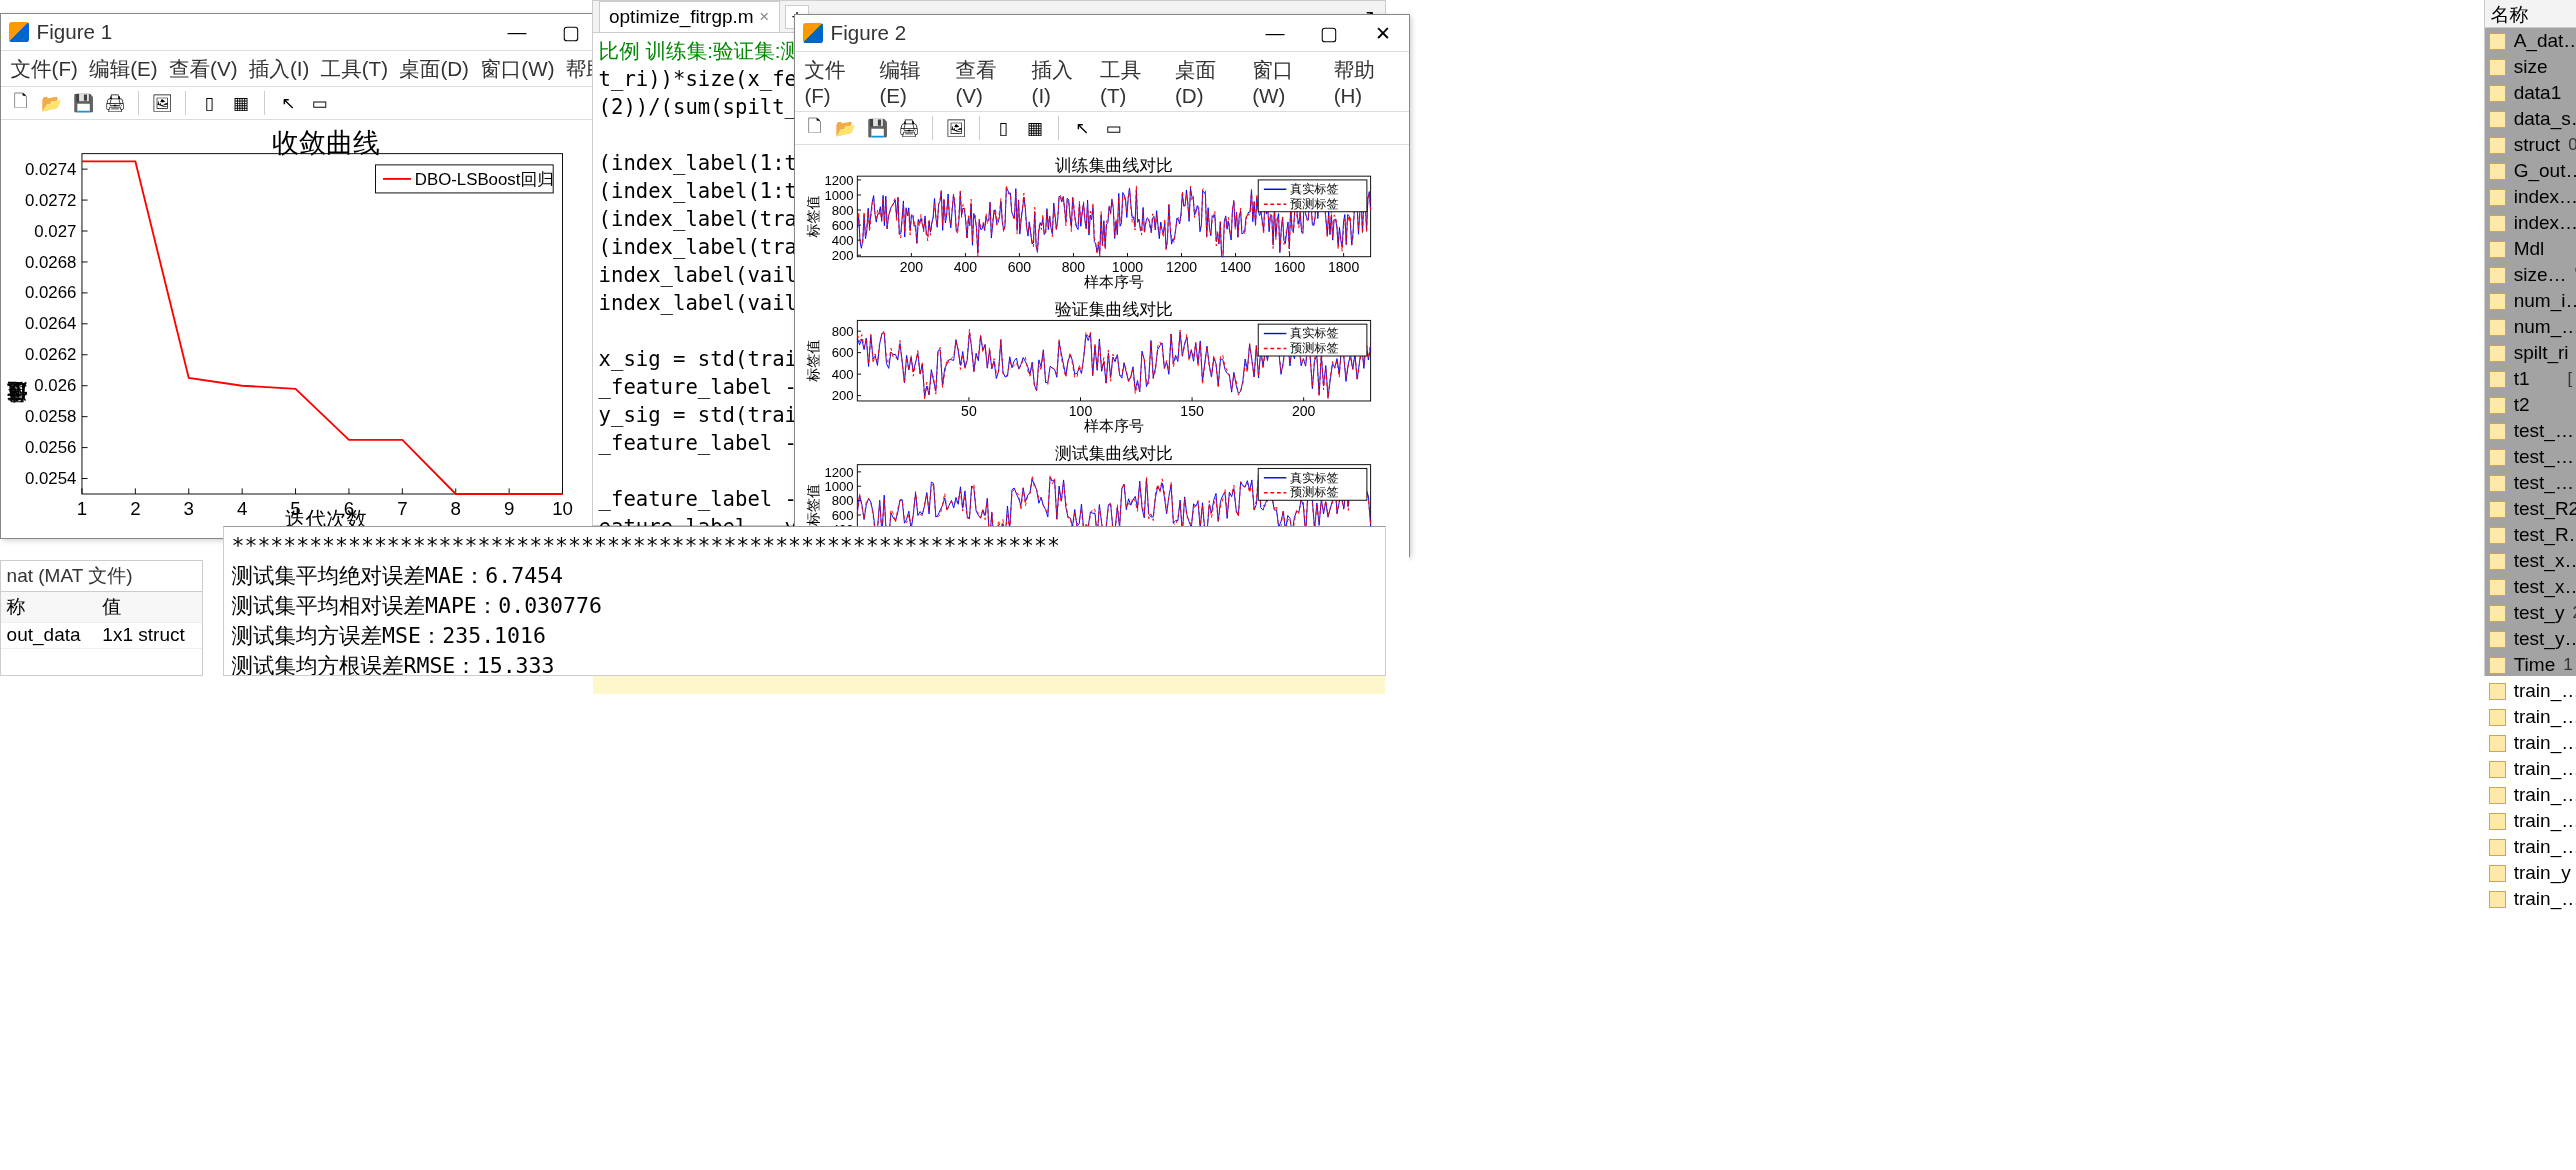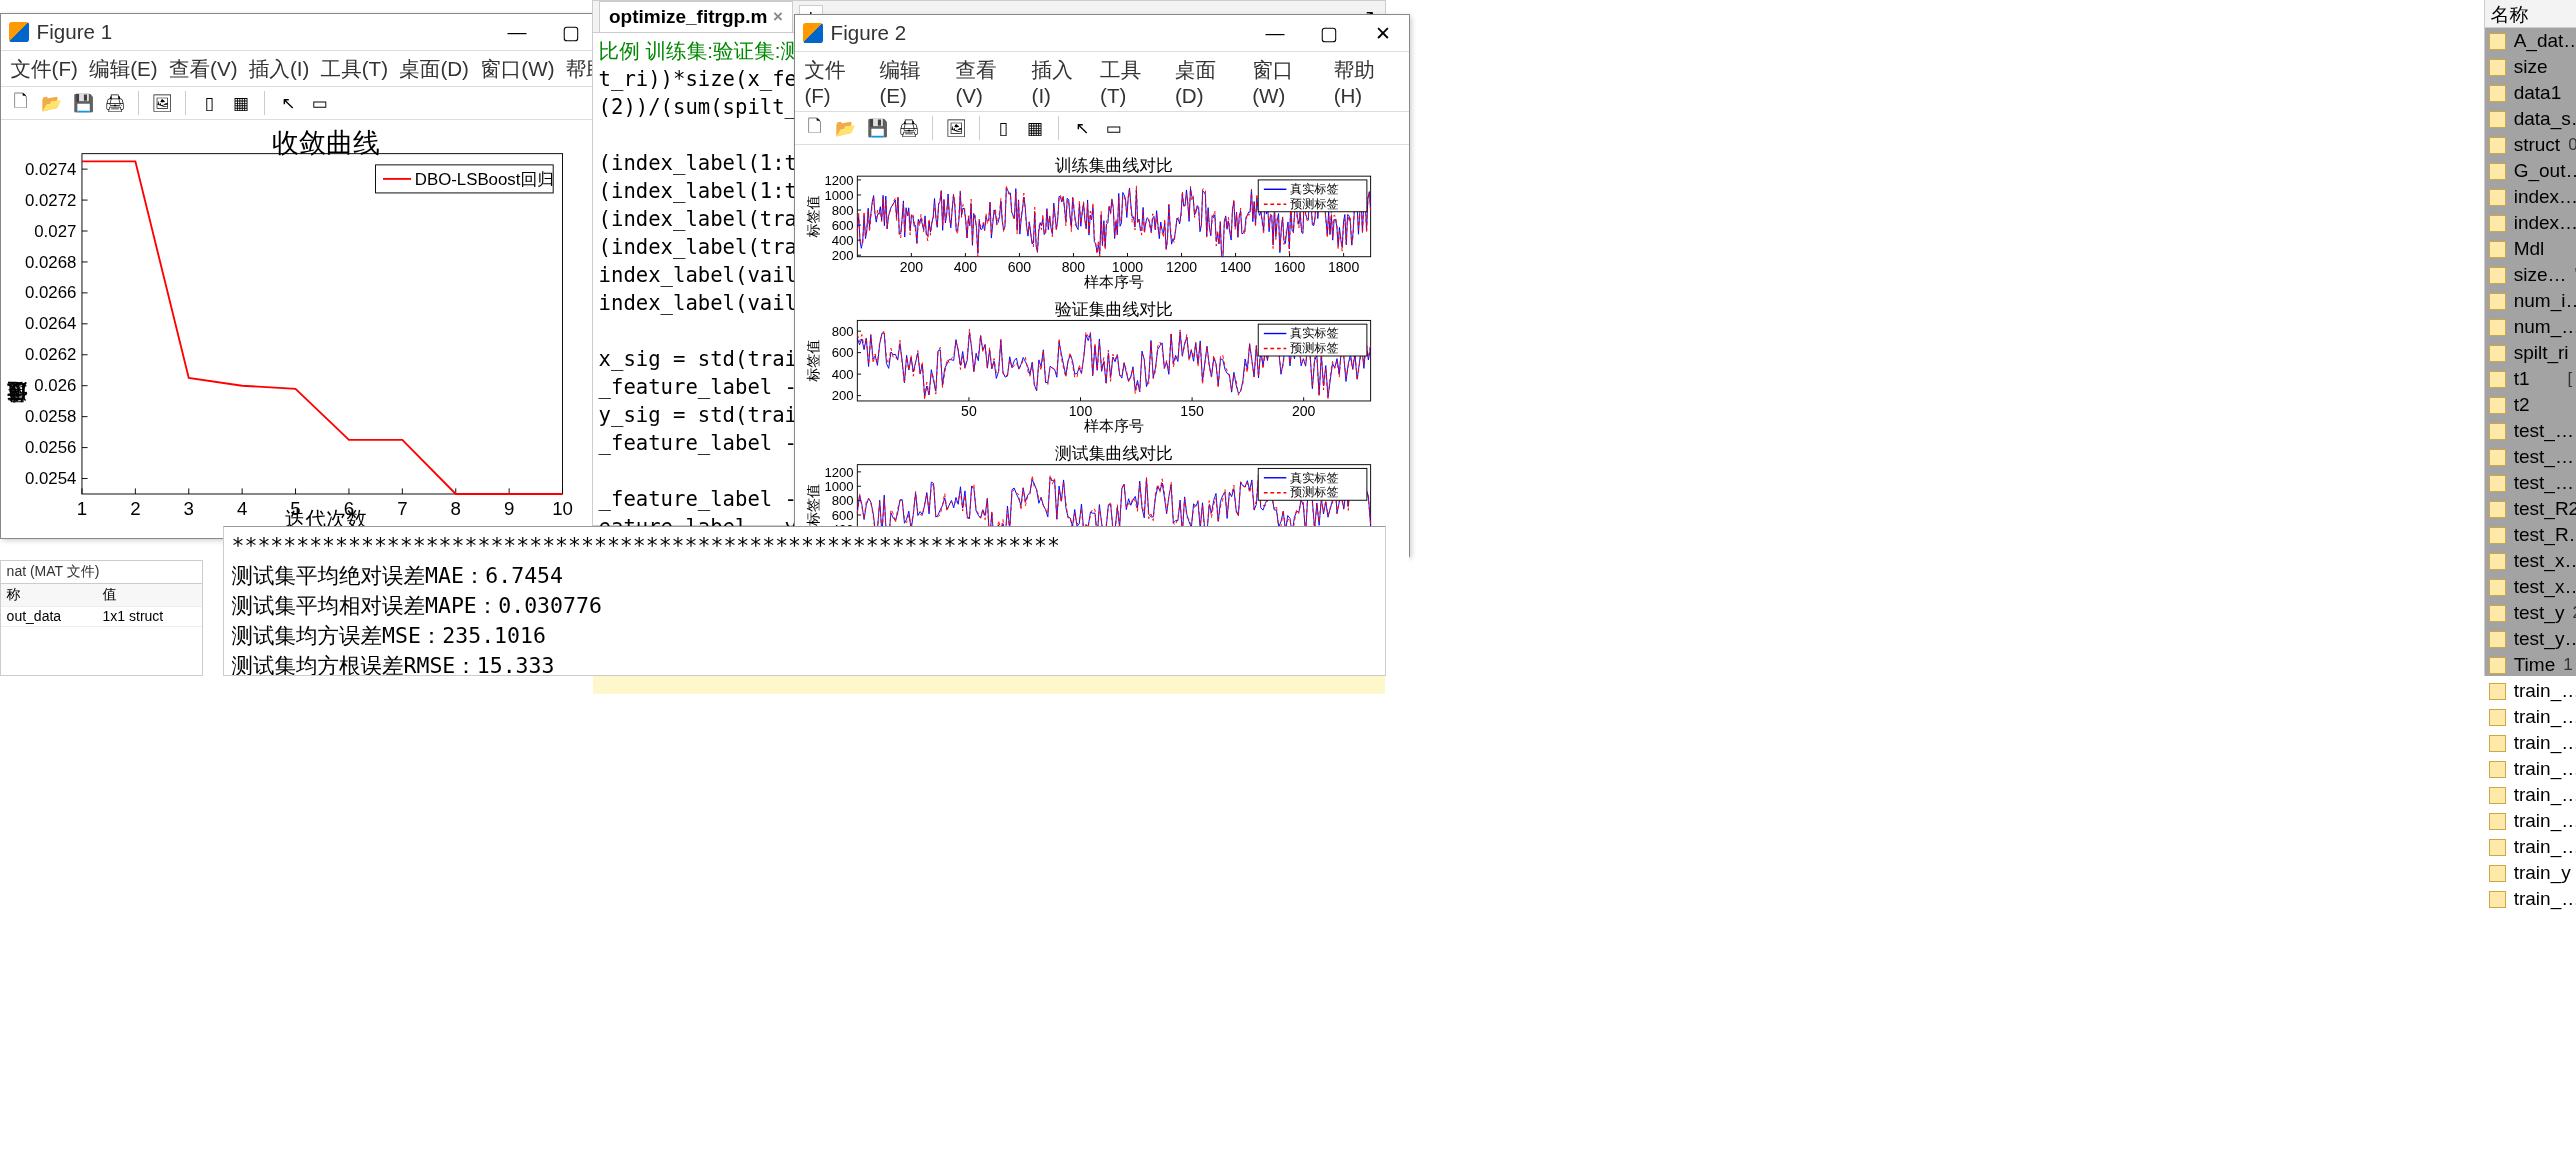--- a/index.html
+++ b/index.html
@@ -20,33 +20,33 @@
 .tsep { width: 0.9px; height: 24px; background: #ccc; margin: 0 3.7px; }
 
 .fig-canvas { position: relative; background: #fff; }
 .chart-title { position: absolute; left: 0; right: 0; text-align: center; font-size: 27px; color: #000; }
 .chart-ylabel { position: absolute; writing-mode: vertical-rl; transform: rotate(180deg); font-size: 20.6px; color: #000; }
 .chart-xlabel { position: absolute; left: 0; right: 0; text-align: center; font-size: 20.6px; color: #000; }
 
 
 .editor-area { position: absolute; left: 592px; top: 0; width: 794px; height: 526px; background: #fff; border: 0.9px solid #ccc; }
 .editor-tabs { display: flex; height: 32px; border-bottom: 0.9px solid #ccc; background: #f3f3f3; align-items: center; padding: 0 5.6px; gap: 5.6px; font-size: 19px; }
-.editor-tab { display: flex; align-items: center; padding: 3.7px 9.4px; background: #fff; border: 0.9px solid #ccc; border-bottom: none; cursor: pointer; gap: 5.6px; font-weight: bold; }
+.editor-tab { display: flex; align-items: center; padding: 3.7px 9.4px; background: #fff; border: 0.9px solid #ccc; border-bottom: none; cursor: pointer; gap: 5.6px; }
 .editor-tab .x { color: #888; font-size: 17px; }
 .tab-add { width: 24px; height: 24px; border: 0.9px solid #ccc; display: flex; align-items: center; justify-content: center; cursor: pointer; background: #fff; }
 .editor-body { padding: 3.7px 5.6px; font-family: Consolas, monospace; font-size: 20.6px; white-space: pre; line-height: 28px; color: #000; }
 .editor-body .cmt { color: #080; }
 .editor-status { height: 19px; background: #eee; border-top: 0.9px solid #ccc; }
 .cmd-input { height: 28px; background: #fff7cc; border-top: 0.9px solid #cc9; margin-top: 19px; }
 
 
 .cmd-window { position: absolute; left: 223px; top: 526px; width: 1163px; height: 150px; background: #fff; border: 0.9px solid #ccc; border-top: 1.9px solid #999; padding: 3.7px 7.5px; font-family: Consolas, monospace; font-size: 21.5px; line-height: 30px; white-space: pre; overflow: hidden; }
 
 
-.ws-left { position: absolute; left: 0; top: 560px; width: 203px; height: 116px; background: #fff; border: 0.9px solid #ccc; font-size: 14px; }
+.ws-left { position: absolute; left: 0; top: 560px; width: 203px; height: 116px; background: #fff; border: 0.9px solid #ccc; font-size: 19px; }
 .ws-left .hdr { padding: 1.9px 5.6px; border-bottom: 0.9px solid #ccc; color: #333; }
 .ws-left table { width: 100%; border-collapse: collapse; }
 .ws-left td, .ws-left th { padding: 1.9px 5.6px; text-align: left; font-weight: normal; border-bottom: 0.9px solid #eee; }
 .ws-left th { background: #f7f7f7; }
 
 
 .ws-right { position: absolute; right: 0; top: 0; width: 92px; height: 676px; background: #a3a3a3; border-left: 0.9px solid #ccc; font-size: 19px; }
 .ws-right .hdr { height: 28px; padding: 1.9px 5.6px; border-bottom: 0.9px solid #ccc; background: #f3f3f3; }
 .ws-right .row { display: flex; align-items: center; padding: 0.9px 3.7px; gap: 8px; white-space: nowrap; overflow: hidden; cursor: pointer; height: 26px; }
 .ws-right .vicon { width: 17px; height: 17px; background: #ffe9a8; border: 0.9px solid #caa84a; flex-shrink: 0; }

